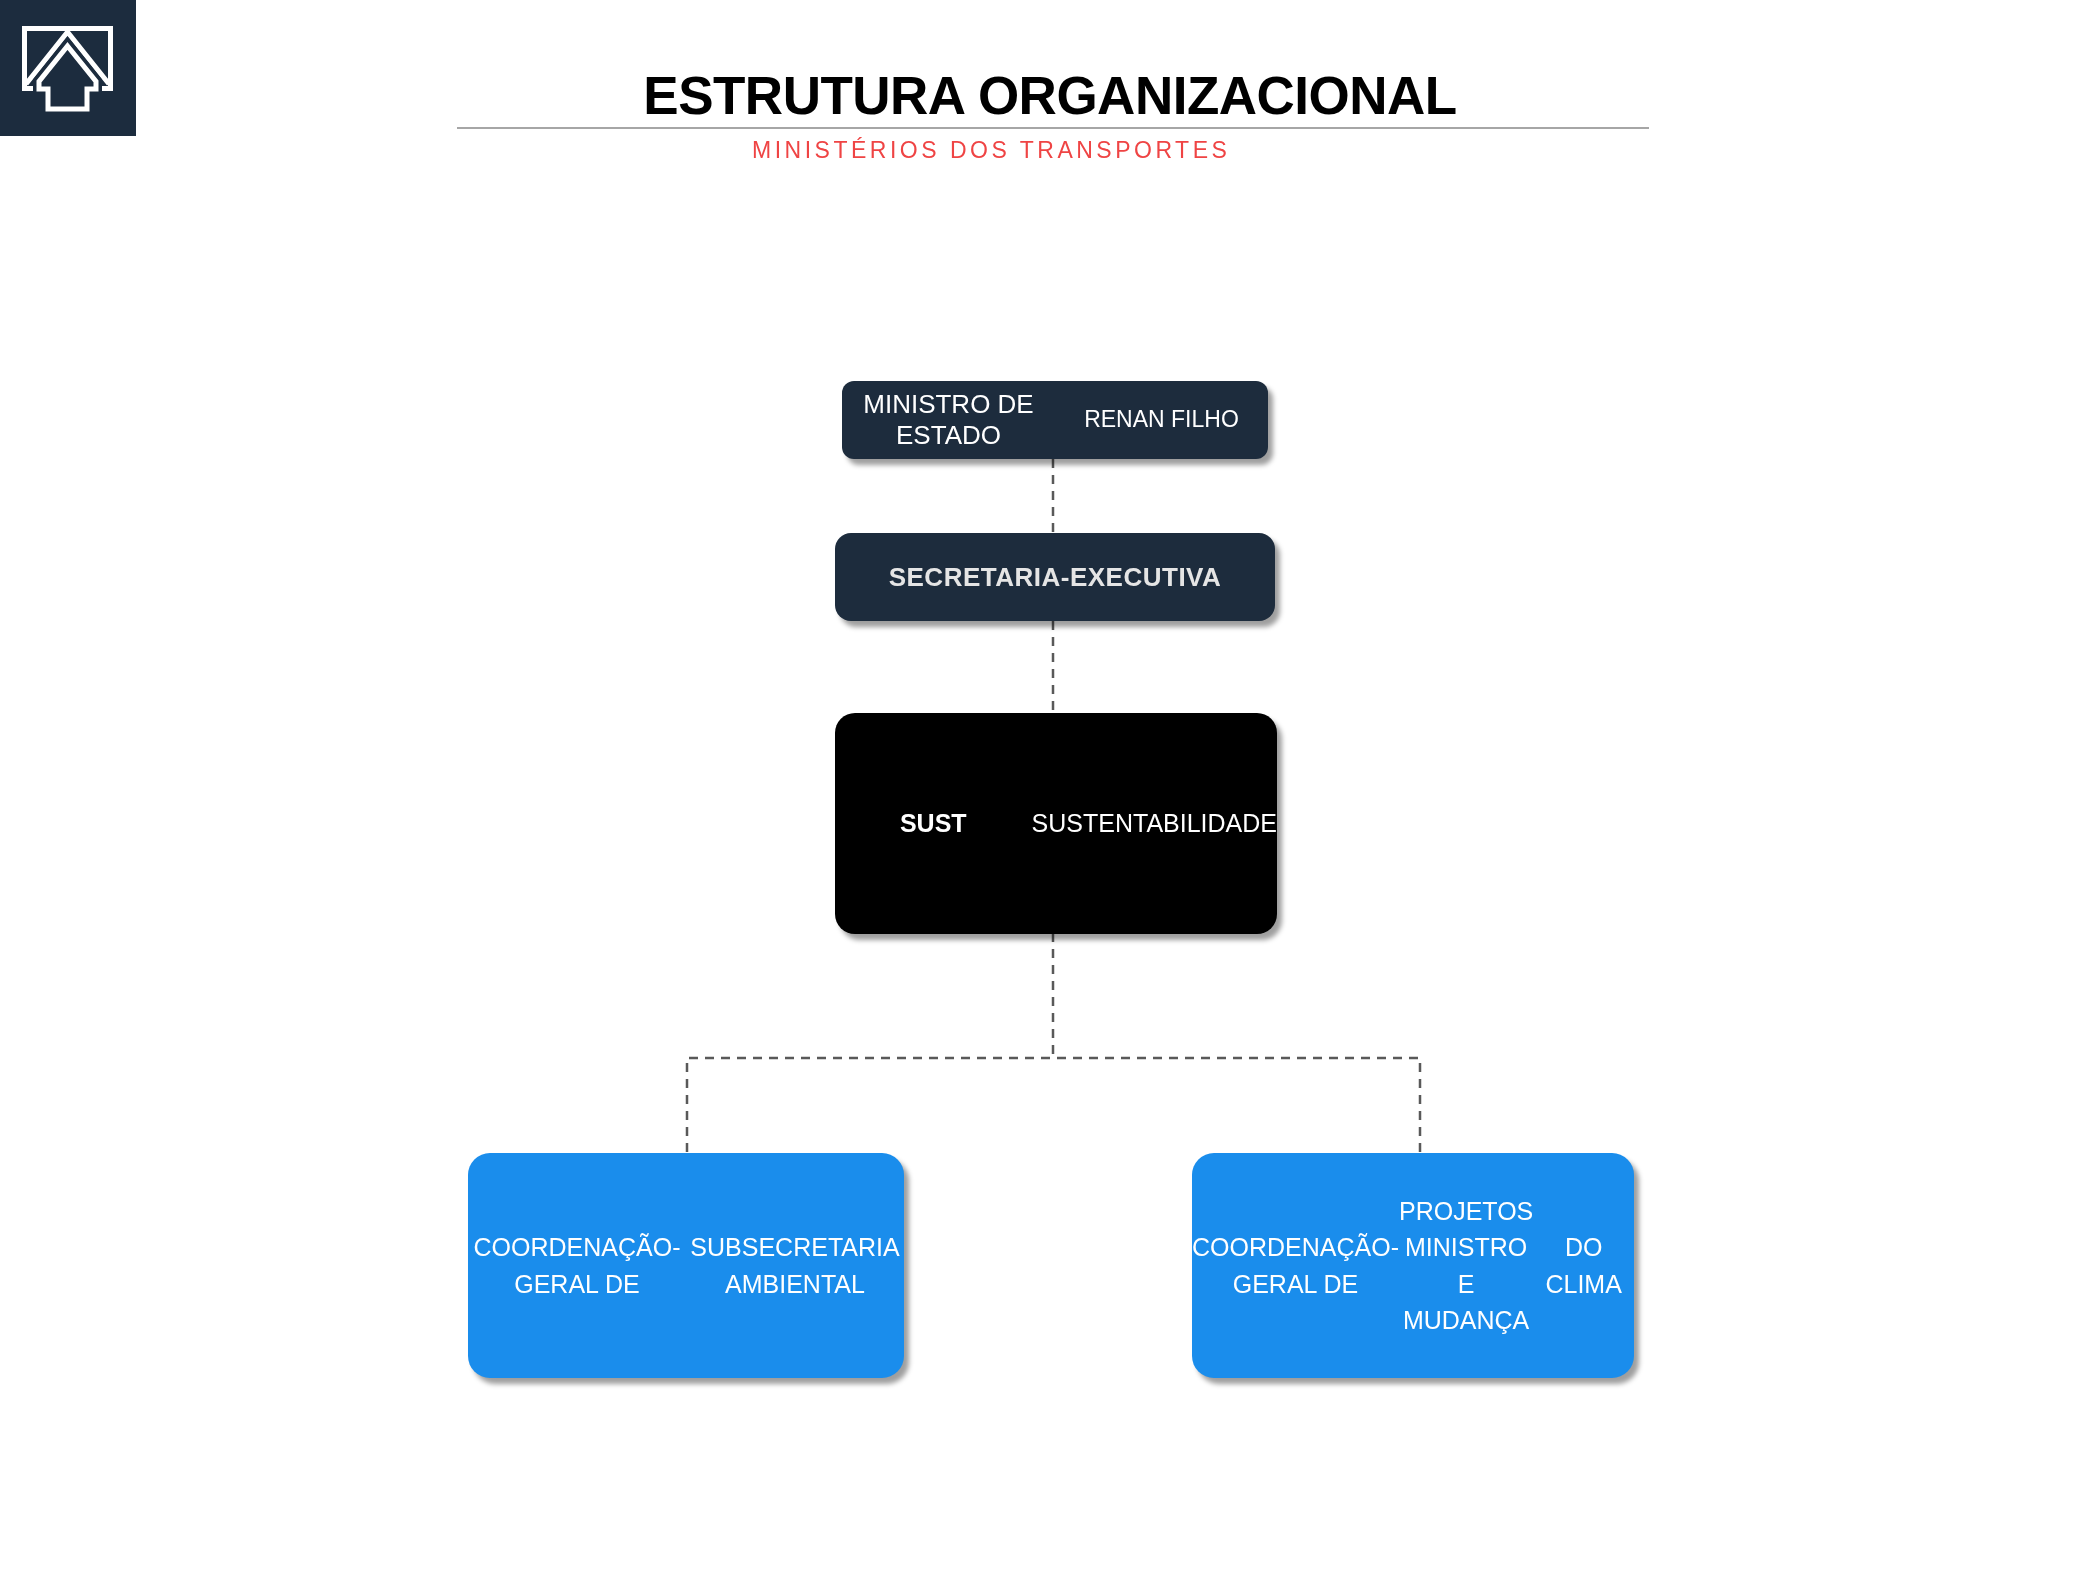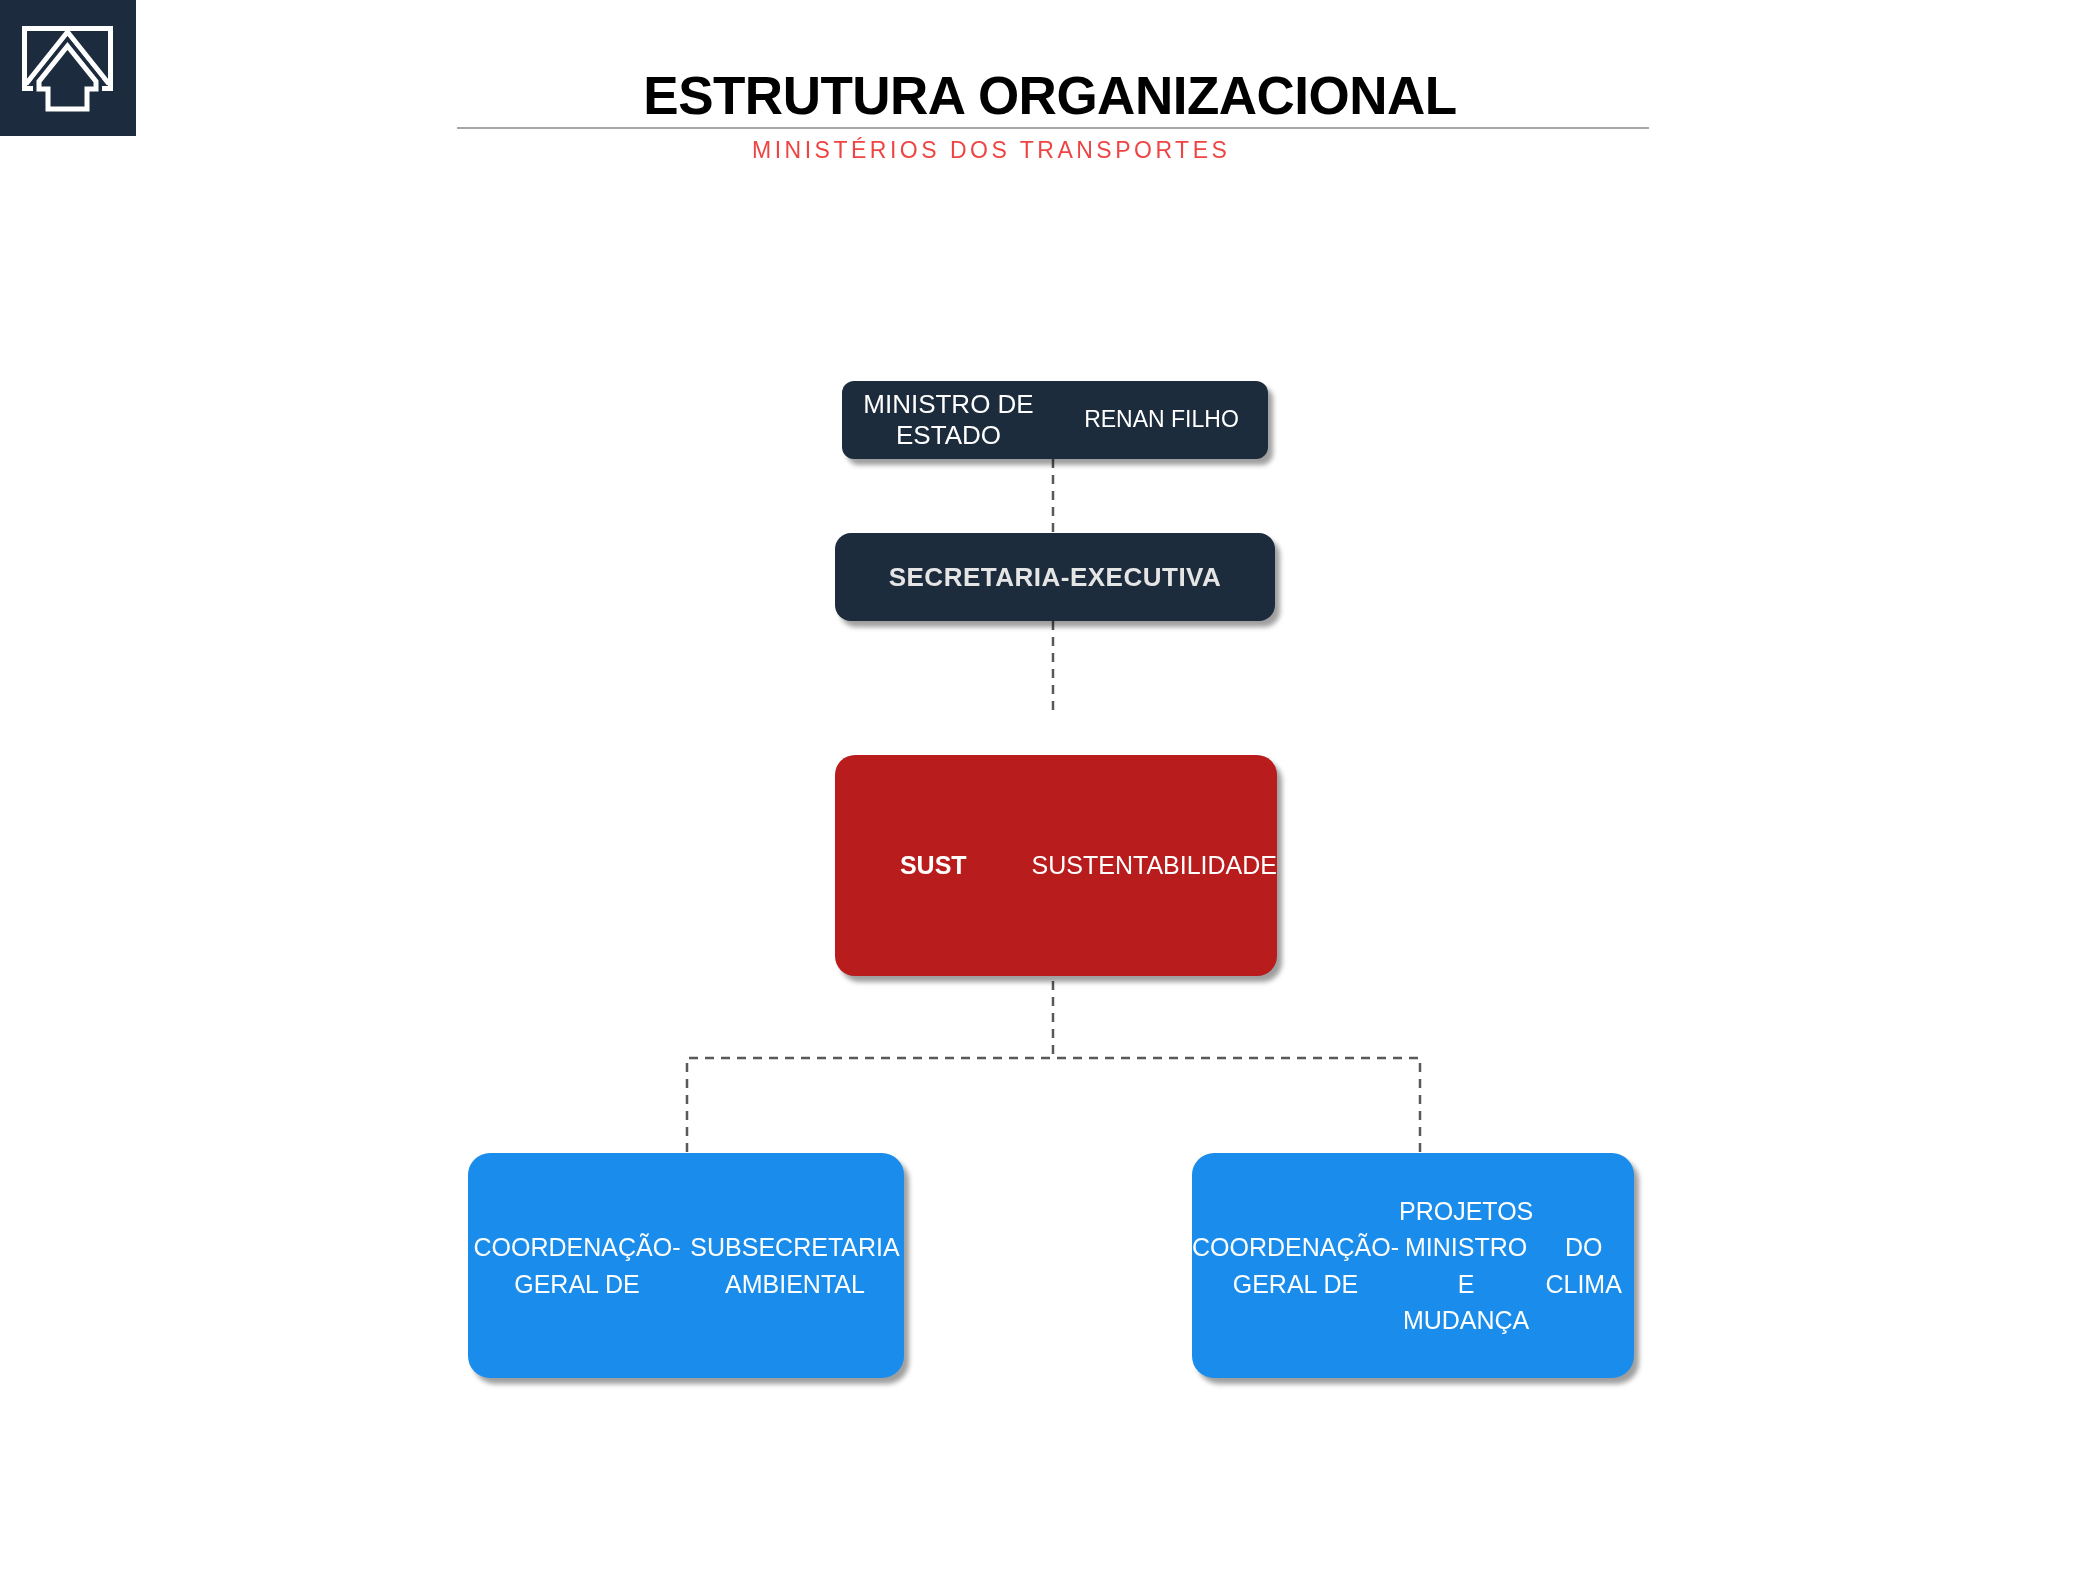--- a/index.html
+++ b/index.html
@@ -92,21 +92,21 @@
 
   <div class="node node-ministro" style="background-color: rgb(29, 44, 61); color: rgb(255, 255, 255);">
     <div class="ln ln-1">MINISTRO DE ESTADO</div>
     <div class="ln ln-2">RENAN FILHO</div>
   </div>
 
   <div class="node node-secretaria" style="background-color: rgb(29, 44, 61); color: #e5e5e5;">
     <div class="ln ln-1">SECRETARIA-EXECUTIVA</div>
   </div>
 
-  <div class="node node-sust" style="background-color: #b91c1c; color: rgb(255, 255, 255); margin-top: 42px;">
+  <div class="node node-sust" style="background-color: #000000; color: rgb(255, 255, 255);">
     <div class="ln ln-acr">SUST</div>
     <div class="ln">SUSTENTABILIDADE</div>
   </div>
 
   <div class="node node-lic" style="background-color: rgb(26, 141, 236); color: rgb(255, 255, 255);">
     <div class="ln">COORDENAÇÃO-GERAL DE</div>
     <div class="ln">SUBSECRETARIA AMBIENTAL</div>
   </div>
 
   <div class="node node-proj" style="background-color: rgb(26, 141, 236); color: rgb(255, 255, 255);">

